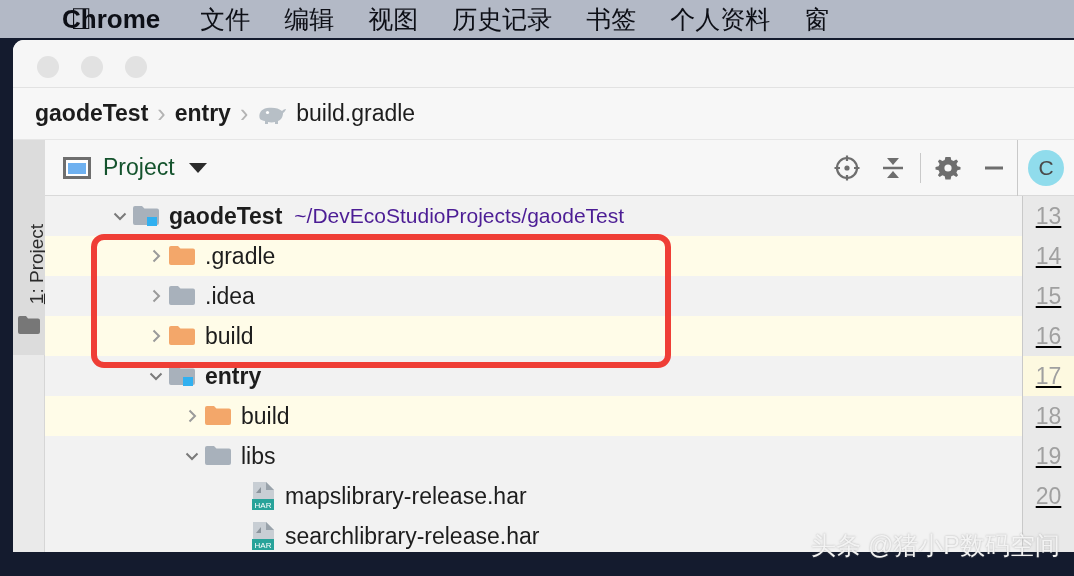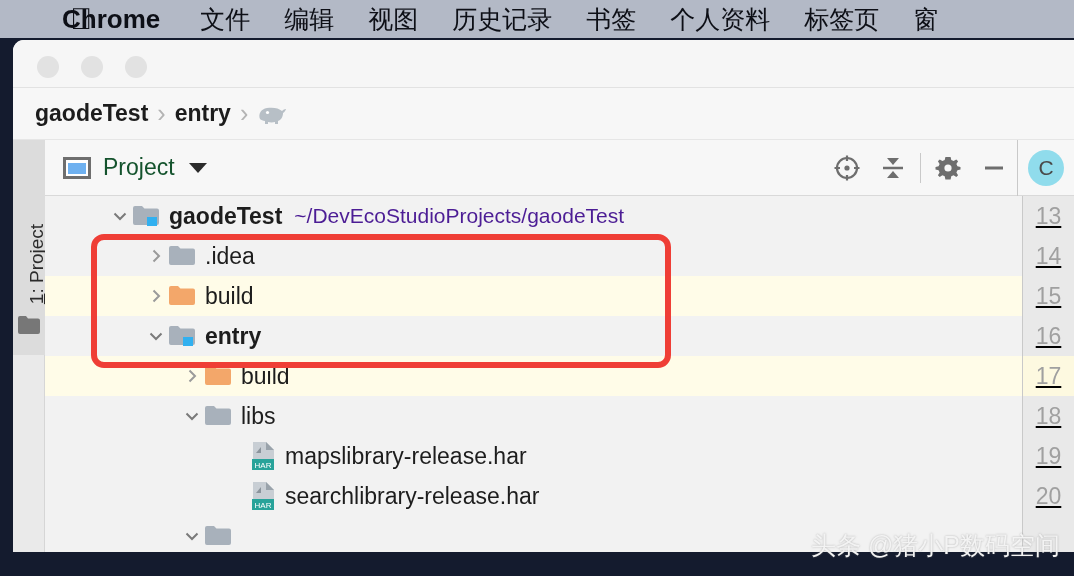--- a/index.html
+++ b/index.html
@@ -179,21 +179,20 @@
 
 <div id="menubar">
   <span class="apple-logo"></span>
   <span class="menu-item app-name">Chrome</span>
   <span class="menu-item">文件</span>
   <span class="menu-item">编辑</span>
   <span class="menu-item">视图</span>
   <span class="menu-item">历史记录</span>
   <span class="menu-item">书签</span>
   <span class="menu-item">个人资料</span>
-  <span class="menu-item">标签页</span>
   <span class="menu-item">窗</span>
 </div>
 
 <div id="desktop"></div>
 
 <div id="window">
 
   <div id="titlebar">
     <div class="traffic close"></div>
     <div class="traffic min"></div>
@@ -204,20 +203,21 @@
     <span class="crumb bold">gaodeTest</span>
     <span class="crumb-sep">›</span>
     <span class="crumb bold">entry</span>
     <span class="crumb-sep">›</span>
     <span class="gradle-elephant">
       <svg width="30" height="22" viewBox="0 0 30 22">
         <path d="M3 16 C1 11 4 6 10 5 C16 4 22 5 25 8 C27 6 29 6 29 6 C29 6 28 9 26 10 C26 14 24 17 21 18 L21 21 L18 21 L18 19 C16 19.5 13 19.5 11 19 L11 21 L8 21 L8 18 C6 17.6 4 17 3 16 Z" fill="#b7bfc6"></path>
         <circle cx="10.5" cy="9.5" r="1.6" fill="#ffffff"></circle>
       </svg>
     </span>
+    <span class="crumb">build.gradle</span>
   </div>
 
   <div id="body-row">
 
     <div id="toolstrip">
       <div class="strip-bg"></div>
       <div class="vtab">
         <u>1</u>
           <span>: Project</span>
       </div>
@@ -283,20 +283,33 @@
           <span class="folder-icon">
             <svg width="26" height="22" viewBox="0 0 26 22">
               <path d="M0 3 a2 2 0 0 1 2 -2 h7 l2.4 2.6 h12.6 a2 2 0 0 1 2 2 v12.4 a2 2 0 0 1 -2 2 h-22 a2 2 0 0 1 -2 -2 z" fill="#a8b1bb"></path>
               <rect x="14" y="12" width="10" height="9" fill="#31b0f0"></rect>
             </svg>
           </span>
           <span class="node-label">gaodeTest</span>
           <span class="path-hint">~/DevEcoStudioProjects/gaodeTest</span>
         </div>
 
+        <div class="row alt" style="padding-left:98px">
+          <span class="chev">
+            <svg width="18" height="18" viewBox="0 0 18 18">
+                <path d="M6.5 3.5 L12 9 L6.5 14.5" fill="none" stroke="#9a9a9a" stroke-width="2"></path>
+              </svg>
+          </span>
+          <span class="folder-icon">
+            <svg width="26" height="22" viewBox="0 0 26 22">
+              <path d="M0 3 a2 2 0 0 1 2 -2 h7 l2.4 2.6 h12.6 a2 2 0 0 1 2 2 v12.4 a2 2 0 0 1 -2 2 h-22 a2 2 0 0 1 -2 -2 z" fill="#f3a76a"></path>
+            </svg>
+          </span>
+          <span class="node-label">.gradle</span>
+        </div>
 
         <div class="row base" style="padding-left:98px">
           <span class="chev">
             <svg width="18" height="18" viewBox="0 0 18 18">
                 <path d="M6.5 3.5 L12 9 L6.5 14.5" fill="none" stroke="#9a9a9a" stroke-width="2"></path>
               </svg>
           </span>
           <span class="folder-icon">
             <svg width="26" height="22" viewBox="0 0 26 22">
               <path d="M0 3 a2 2 0 0 1 2 -2 h7 l2.4 2.6 h12.6 a2 2 0 0 1 2 2 v12.4 a2 2 0 0 1 -2 2 h-22 a2 2 0 0 1 -2 -2 z" fill="#a8b1bb"></path>

